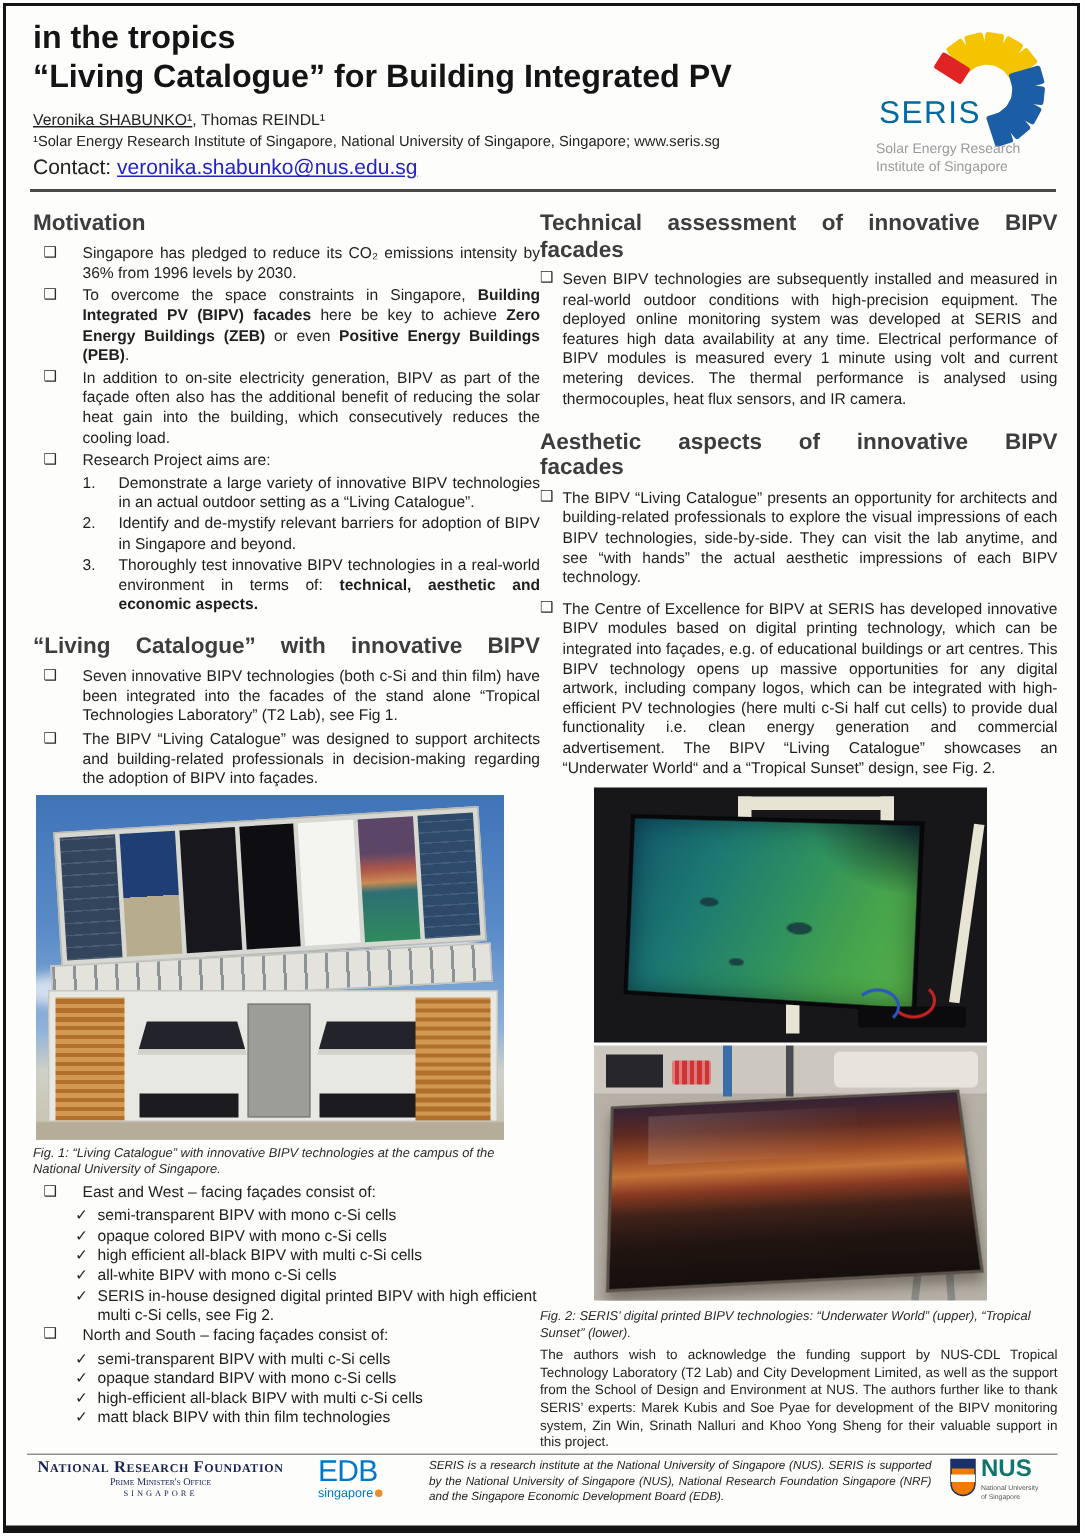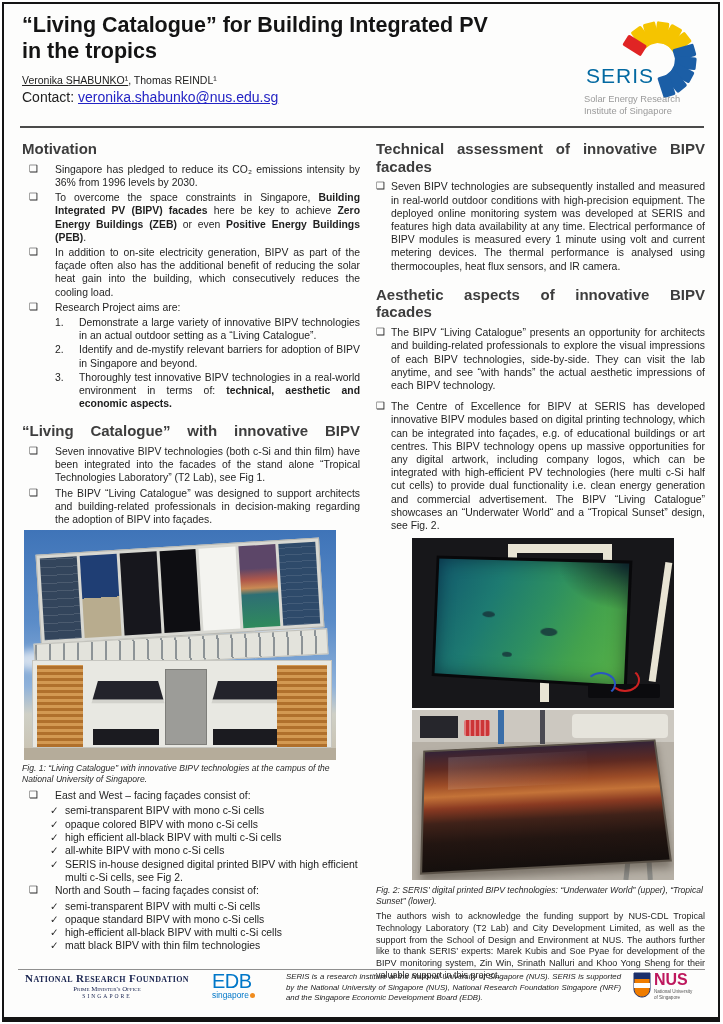--- a/index.html
+++ b/index.html
@@ -15,21 +15,21 @@
   .email{color:#2323c4;text-decoration:underline;cursor:pointer;}
   .header-rule{position:absolute;left:16px;right:14px;top:122px;border:none;border-top:2px solid #4a4a4a;margin:0;}
   
   .seris-logo{position:absolute;right:8px;top:6px;width:128px;height:112px;}
   .seris-wheel{position:absolute;right:2px;top:0px;}
   .seris-name{position:absolute;left:4px;top:54px;font-size:21px;color:#0369a1;letter-spacing:1px;}
   .seris-sub{position:absolute;left:2px;top:84px;font-size:9.3px;line-height:1.25;color:#9a9a9a;}
   
   .columns{position:absolute;top:128px;left:18px;right:13px;bottom:48px;display:flex;}
   .col-left{width:338px;flex:none;}
-  .col-right{flex:1;min-width:0;margin-left:16px;}
+  .col-right{flex:1;min-width:0;}
   h2{font-size:15px;font-weight:bold;color:#3d3d3d;line-height:1.18;margin:8px 0 5px 0;}
   .h-just{text-align:justify;text-align-last:justify;}
   .h-l2{text-align:left;text-align-last:left;}
   .b-item{display:flex;font-size:10.4px;line-height:1.27;margin-bottom:2px;color:#1f1f1f;}
   .b-mark{flex:0 0 26px;padding-left:7px;font-size:10px;color:#2a2a2a;}
   .b-mark-r{flex:0 0 15px;padding-left:0;font-size:10px;color:#2a2a2a;}
   .b-text{flex:1;text-align:justify;}
   .num-list{margin-left:33px;}
   .n-item{display:flex;font-size:10.4px;line-height:1.27;margin-bottom:1px;}
   .n-mark{flex:0 0 24px;}
@@ -78,36 +78,37 @@
   .nrf{width:178px;flex:none;text-align:center;color:#17224e;}
   .nrf1{font-family:"Liberation Serif",serif;font-variant:small-caps;font-weight:bold;font-size:11px;letter-spacing:.4px;}
   .nrf2{font-family:"Liberation Serif",serif;font-variant:small-caps;font-size:6.8px;margin-top:1px;}
   .nrf3{font-family:"Liberation Serif",serif;font-size:5.6px;letter-spacing:2px;margin-top:1px;}
   .edb{width:62px;flex:none;text-align:left;color:#0077c8;padding-left:4px;}
   .edb-name{font-weight:normal;font-size:20px;line-height:.9;letter-spacing:-.5px;}
   .edb-sub{font-size:8.4px;position:relative;}
   .edb-dot{display:inline-block;width:5px;height:5px;border-radius:50%;background:#f08c1e;margin-left:1px;}
   .footer-text{flex:1;font-size:7.8px;font-style:italic;text-align:justify;line-height:1.35;color:#222;}
   .nus{width:72px;flex:none;display:flex;align-items:flex-start;gap:3px;}
-  .nus-name{font-weight:bold;font-size:16px;color:#be185d;line-height:1;}
+  .nus-name{font-weight:bold;font-size:16px;color:#0f766e;line-height:1;}
   .nus-sub{font-size:4.6px;color:#555;line-height:1.25;margin-top:1px;}
 </style>
 </head>
 <body>
 
 <div class="page">
 
   <div class="header">
     <div class="title">
+      <div>in the tropics</div>
       <div>“Living Catalogue” for Building Integrated PV</div>
-      <div>in the tropics</div>
     </div>
     <div class="authors">
       <span class="author-u">Veronika SHABUNKO¹</span><span>, Thomas REINDL¹</span>
     </div>
+    <div class="affil">¹Solar Energy Research Institute of Singapore, National University of Singapore, Singapore; www.seris.sg</div>
     <div class="contact">
       <span>Contact: </span><span class="email">veronika.shabunko@nus.edu.sg</span>
     </div>
   </div>
 
   <div class="seris-logo">
     <svg class="seris-wheel" width="100" height="100" viewBox="0 0 120 120">
       <g fill="#f5c400">
         <g transform="translate(60,60) rotate(-36)">
             <rect x="-7.5" y="-46" width="15" height="26" rx="2"></rect>

